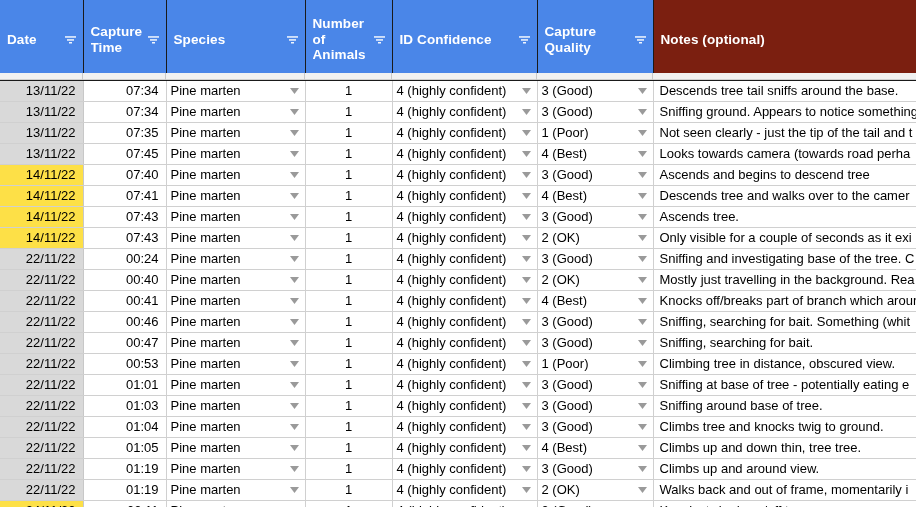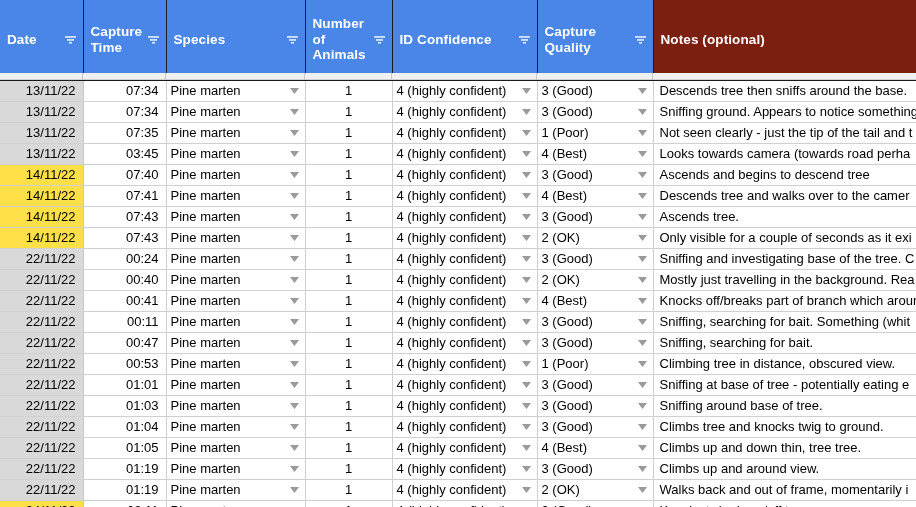--- a/index.html
+++ b/index.html
@@ -240,21 +240,21 @@
           <td class="c-conf"><span>4 (highly confident)</span><span class="dd-arrow">
               <svg viewBox="0 0 9 6" width="9" height="6" aria-hidden="true">
                 <path d="M0 0 L9 0 L4.5 6 Z" fill="#9a9a9a"></path>
               </svg>
             </span></td>
           <td class="c-qual"><span>3 (Good)</span><span class="dd-arrow">
               <svg viewBox="0 0 9 6" width="9" height="6" aria-hidden="true">
                 <path d="M0 0 L9 0 L4.5 6 Z" fill="#9a9a9a"></path>
               </svg>
             </span></td>
-          <td class="c-notes"><span>Descends tree then sniffs around the base.</span></td>
+          <td class="c-notes"><span>Descends tree tail sniffs around the base.</span></td>
         </tr>
         <tr>
           <td class="c-date shade-gray"><span>13/11/22</span></td>
           <td class="c-time"><span>07:34</span></td>
           <td class="c-species"><span>Pine marten</span><span class="dd-arrow">
               <svg viewBox="0 0 9 6" width="9" height="6" aria-hidden="true">
                 <path d="M0 0 L9 0 L4.5 6 Z" fill="#9a9a9a"></path>
               </svg>
             </span></td>
           <td class="c-num"><span>1</span></td>
@@ -286,21 +286,21 @@
             </span></td>
           <td class="c-qual"><span>1 (Poor)</span><span class="dd-arrow">
               <svg viewBox="0 0 9 6" width="9" height="6" aria-hidden="true">
                 <path d="M0 0 L9 0 L4.5 6 Z" fill="#9a9a9a"></path>
               </svg>
             </span></td>
           <td class="c-notes"><span>Not seen clearly - just the tip of the tail and t</span></td>
         </tr>
         <tr>
           <td class="c-date shade-gray"><span>13/11/22</span></td>
-          <td class="c-time"><span>03:45</span></td>
+          <td class="c-time"><span>07:45</span></td>
           <td class="c-species"><span>Pine marten</span><span class="dd-arrow">
               <svg viewBox="0 0 9 6" width="9" height="6" aria-hidden="true">
                 <path d="M0 0 L9 0 L4.5 6 Z" fill="#9a9a9a"></path>
               </svg>
             </span></td>
           <td class="c-num"><span>1</span></td>
           <td class="c-conf"><span>4 (highly confident)</span><span class="dd-arrow">
               <svg viewBox="0 0 9 6" width="9" height="6" aria-hidden="true">
                 <path d="M0 0 L9 0 L4.5 6 Z" fill="#9a9a9a"></path>
               </svg>
@@ -454,21 +454,21 @@
             </span></td>
           <td class="c-qual"><span>4 (Best)</span><span class="dd-arrow">
               <svg viewBox="0 0 9 6" width="9" height="6" aria-hidden="true">
                 <path d="M0 0 L9 0 L4.5 6 Z" fill="#9a9a9a"></path>
               </svg>
             </span></td>
           <td class="c-notes"><span>Knocks off/breaks part of branch which around</span></td>
         </tr>
         <tr>
           <td class="c-date shade-gray"><span>22/11/22</span></td>
-          <td class="c-time"><span>00:11</span></td>
+          <td class="c-time"><span>00:46</span></td>
           <td class="c-species"><span>Pine marten</span><span class="dd-arrow">
               <svg viewBox="0 0 9 6" width="9" height="6" aria-hidden="true">
                 <path d="M0 0 L9 0 L4.5 6 Z" fill="#9a9a9a"></path>
               </svg>
             </span></td>
           <td class="c-num"><span>1</span></td>
           <td class="c-conf"><span>4 (highly confident)</span><span class="dd-arrow">
               <svg viewBox="0 0 9 6" width="9" height="6" aria-hidden="true">
                 <path d="M0 0 L9 0 L4.5 6 Z" fill="#9a9a9a"></path>
               </svg>

